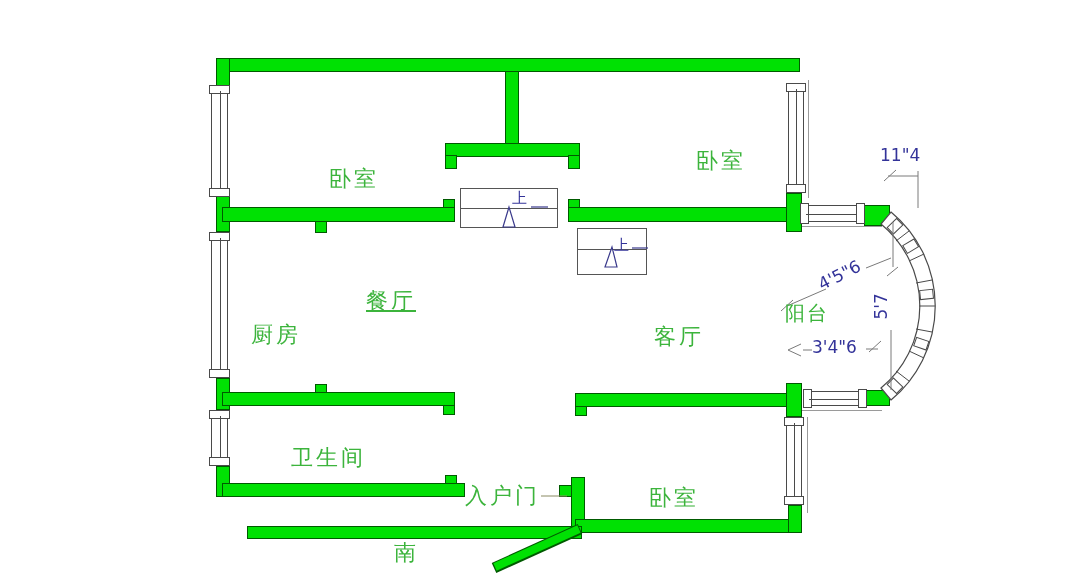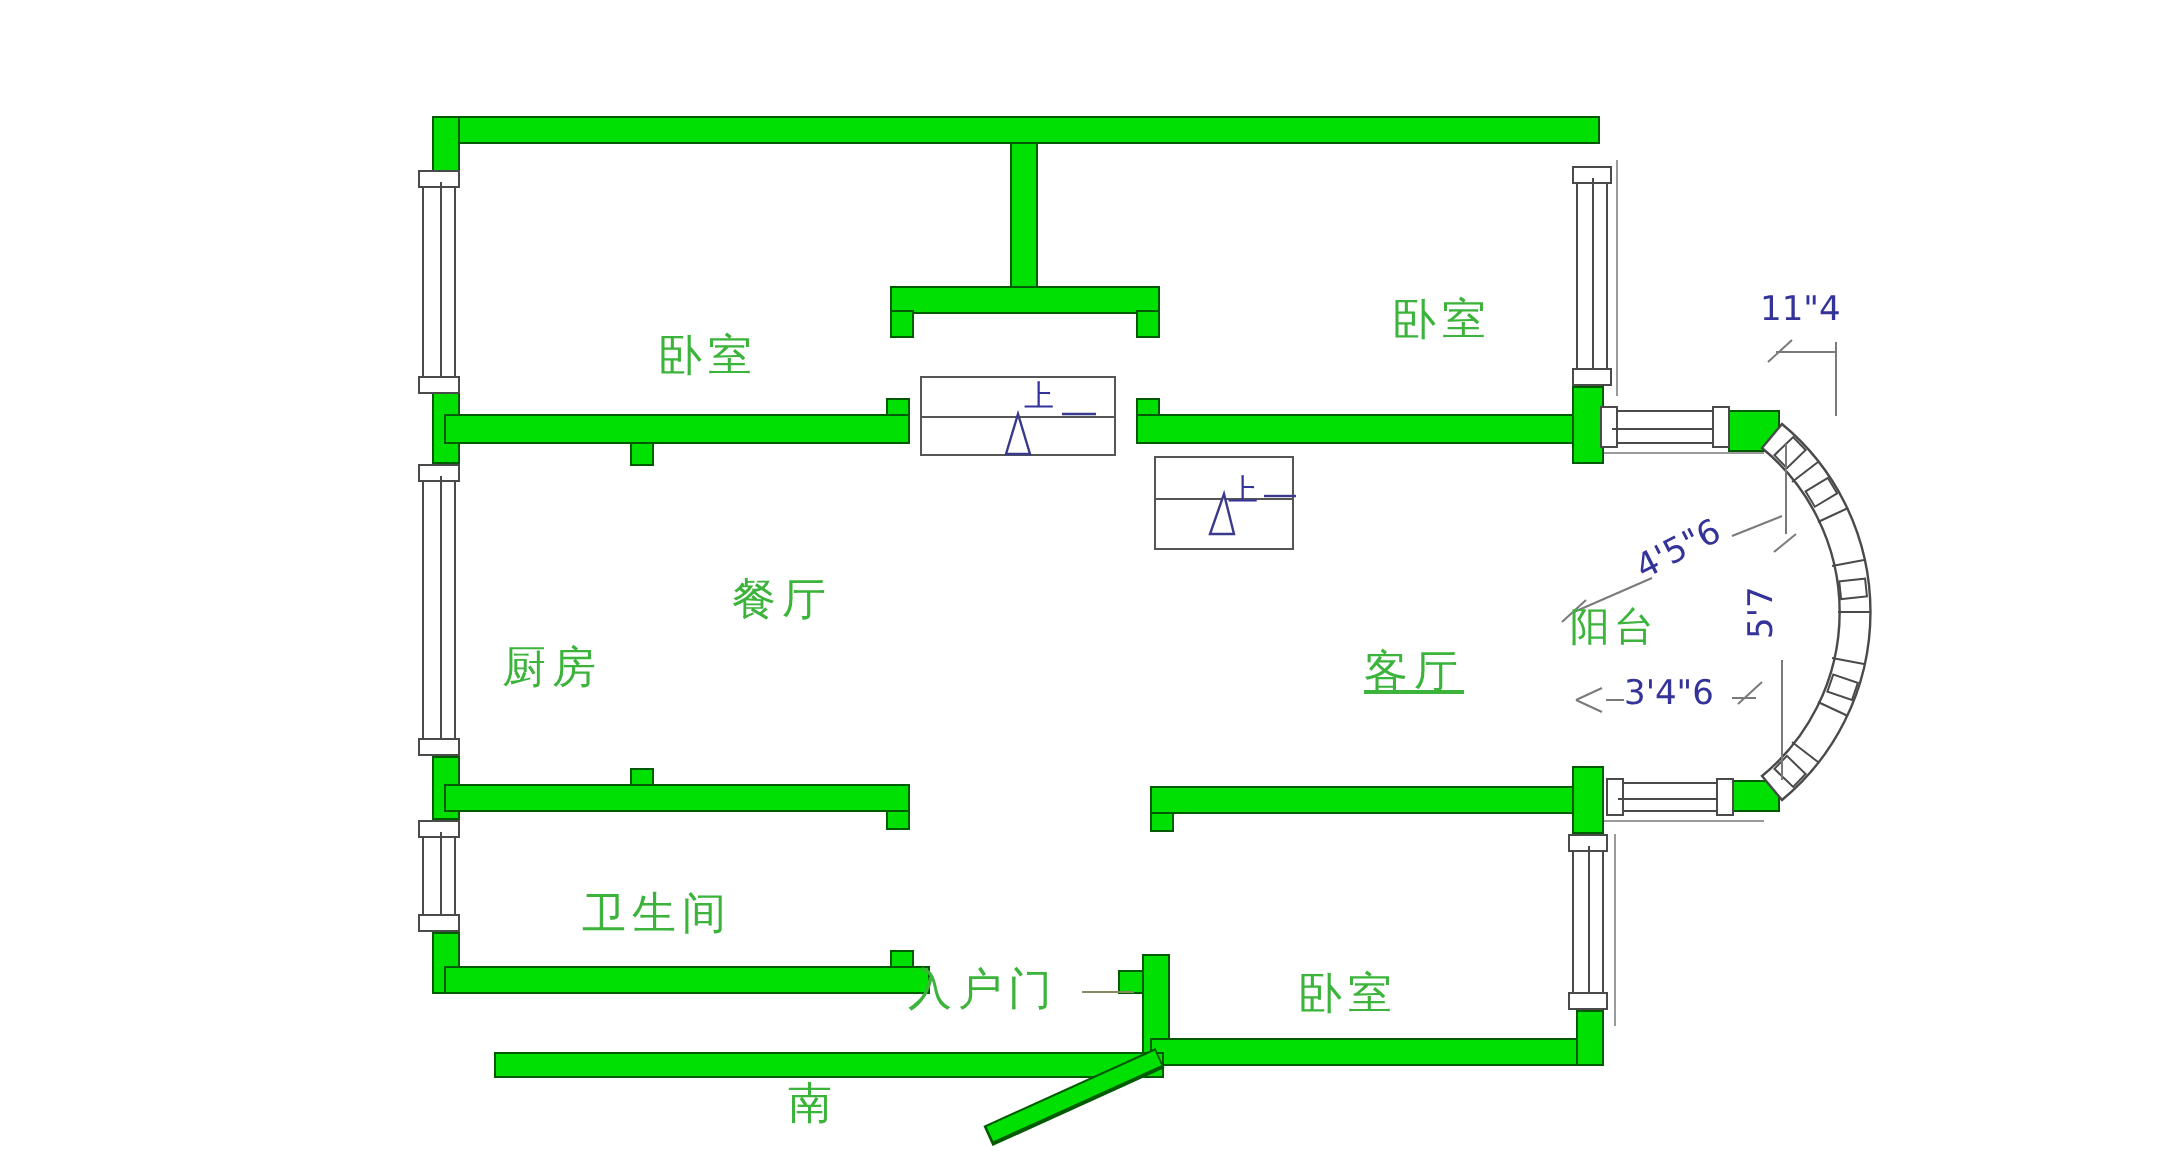--- a/index.html
+++ b/index.html
@@ -103,25 +103,25 @@
     <div class="divline" style="top:19px;"></div>
     <span class="up" style="left:51px;top:2px;">上</span>
   </div>
   <div class="stairbox" style="left:577px;top:228px;width:70px;height:47px;">
     <div class="divline" style="top:20px;"></div>
     <span class="up" style="left:36px;top:9px;">上</span>
   </div>
 
   <div class="label" style="left:329px;top:166px;">卧室</div>
   <div class="label" style="left:696px;top:148px;">卧室</div>
-  <div class="label" style="left:366px;top:288px;">餐厅</div>
+  <div class="label" style="left:366px;top:288px;text-decoration:underline;">餐厅</div>
   <div class="label" style="left:251px;top:322px;">厨房</div>
-  <div class="label" style="left:682px;top:324px;text-decoration:underline;">客厅</div>
+  <div class="label" style="left:654px;top:324px;">客厅</div>
   <div class="label" style="left:291px;top:445px;">卫生间</div>
-  <div class="label" style="left:454px;top:483px;">入户门</div>
+  <div class="label" style="left:465px;top:483px;">入户门</div>
   <div class="label" style="left:649px;top:485px;">卧室</div>
   <div class="label small" style="left:785px;top:301px;">阳台</div>
   <div class="label" style="left:394px;top:540px;">南</div>
 
   <div class="dim" style="left:880px;top:146px;">11"4</div>
   <div class="dim" style="left:817px;top:266px;transform:rotate(-27deg);">4'5"6</div>
   <div class="dim" style="left:868px;top:297px;transform:rotate(-90deg);">5'7</div>
   <div class="dim" style="left:812px;top:338px;">3'4"6</div>
 
   <svg class="overlay" width="1080" height="578" viewBox="0 0 1080 578">

